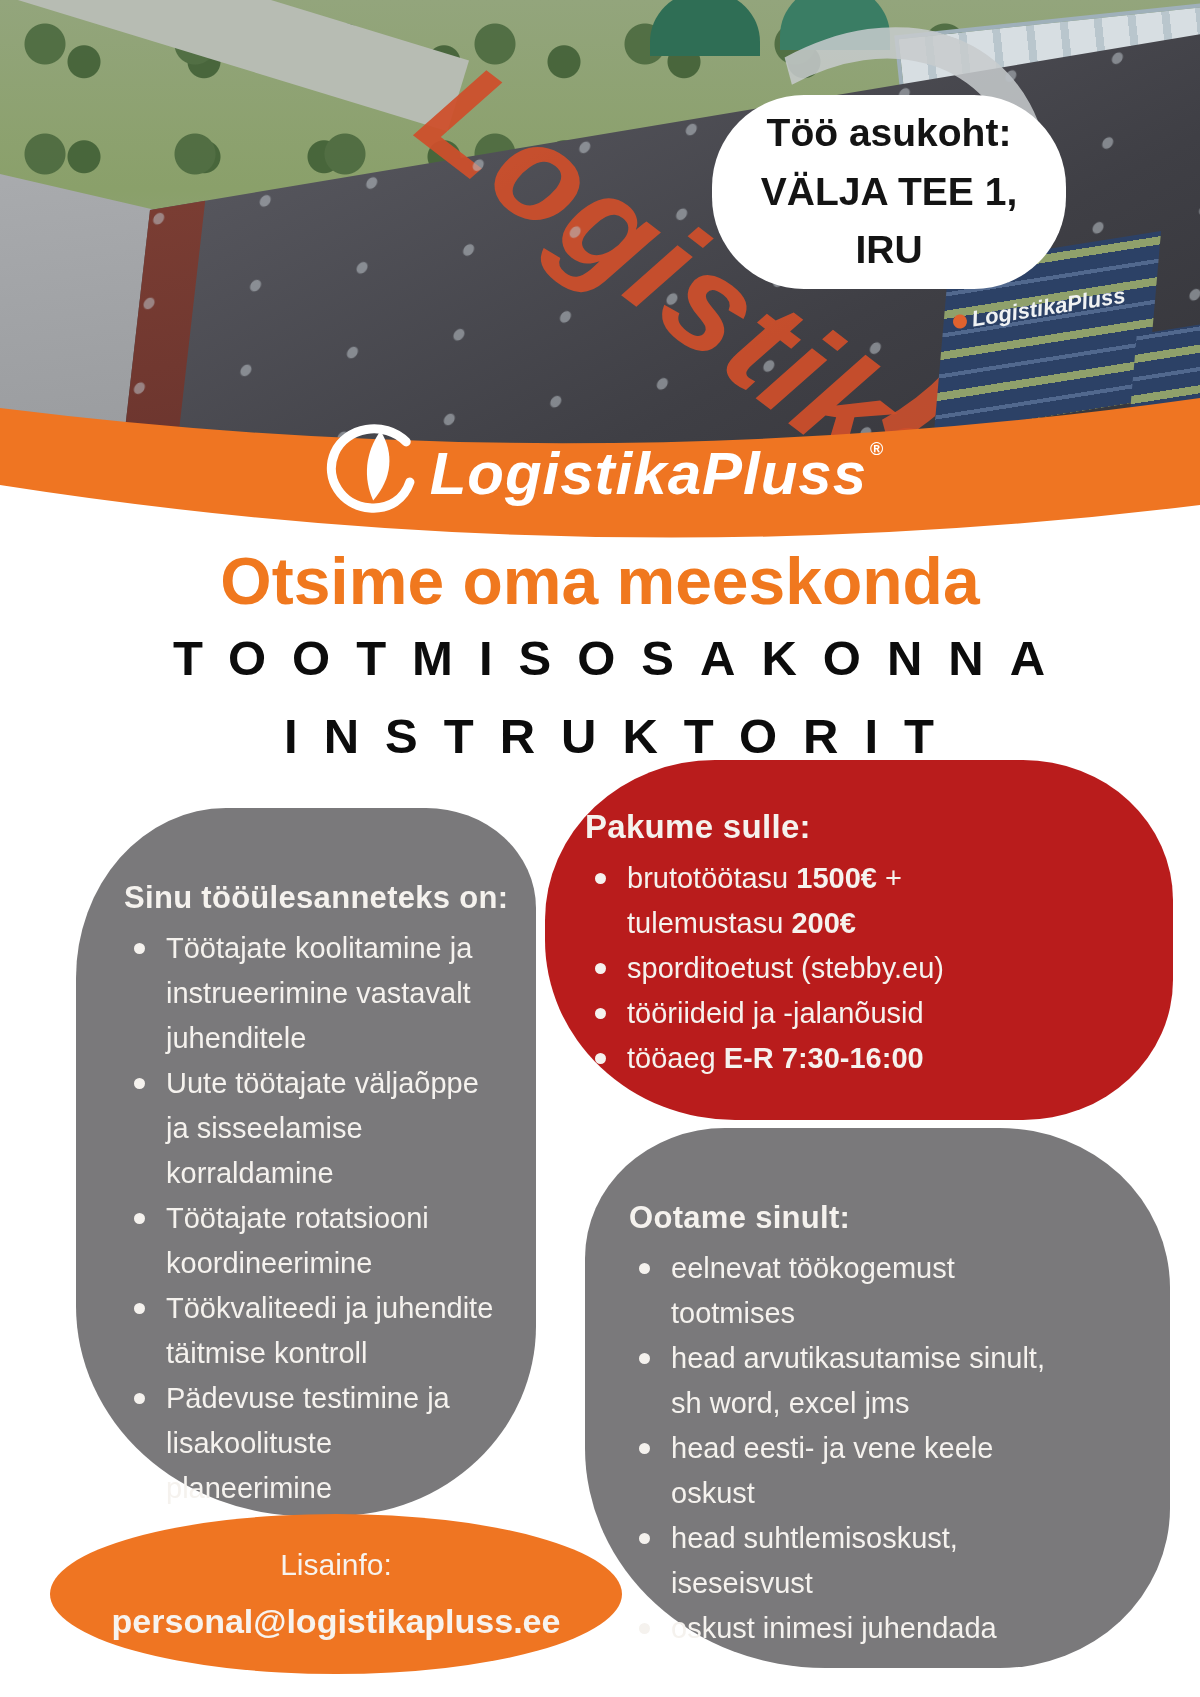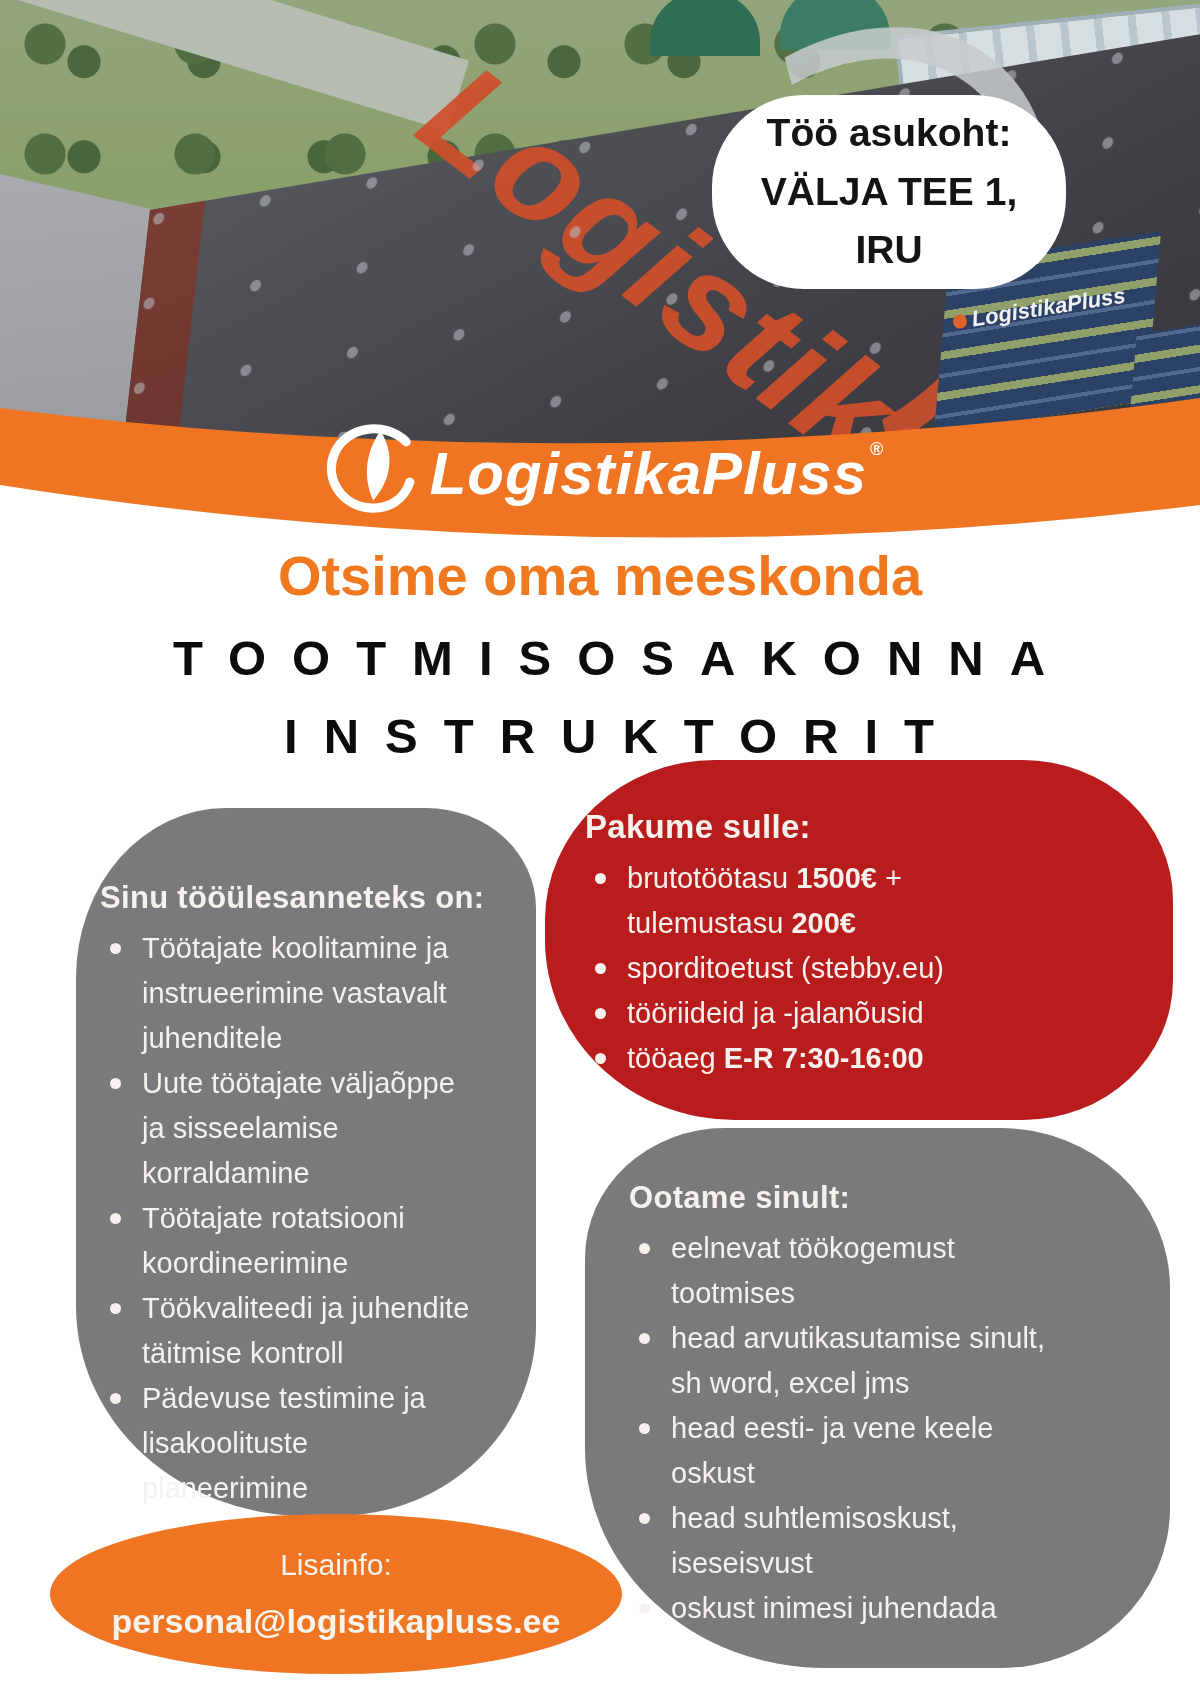--- a/index.html
+++ b/index.html
@@ -70,43 +70,43 @@
   
   .band { position:absolute; left:0; top:380px; width:1200px; height:180px; z-index:3; }
   .brand { position:absolute; left:0; right:0; top:418px; z-index:4;
     display:flex; justify-content:center; align-items:center; color:#ffffff; }
   .brand-text { font-style:italic; font-weight:700; font-size:60px; letter-spacing:1px; }
   .brand-reg { font-size:18px; vertical-align:top; position:relative; top:-24px; left:3px;
     font-style:normal; font-weight:700; }
 
   
   .intro-heading { position:absolute; left:0; right:0; top:543px; text-align:center;
-    color:#f0781e; font-weight:700; font-size:56px; z-index:2; }
+    color:#f0781e; font-weight:700; font-size:66px; z-index:2; }
   .job-heading { position:absolute; left:0; right:0; text-align:center; color:#0c0c0c;
     font-weight:700; font-size:49px; letter-spacing:26px; padding-left:44px; }
   .job-heading.l1 { top:630px; } .job-heading.l2 { top:708px; }
 
   
   .blob { position:absolute; color:#f5f2ee; }
   .blob-title { font-weight:700; font-size:31px; letter-spacing:.3px; margin-bottom:10px; }
   .blob ul { list-style:none; }
   .blob li { position:relative; padding-left:42px; font-size:29px; line-height:45px;
     white-space:pre-line; }
   .blob li::before { content:""; position:absolute; left:10px; top:17px; width:11px;
     height:11px; border-radius:50%; background:#f5f2ee; }
   .blob-tasks { left:76px; top:808px; width:460px; height:708px; background:#7a797b;
     border-radius:150px 110px 200px 230px / 170px 100px 190px 210px;
-    padding:72px 8px 0 24px; }
+    padding:72px 8px 0 48px; }
   .blob-offer { left:545px; top:760px; width:628px; height:360px; background:#b91c1c;
     border-radius:170px 150px 150px 190px / 160px 140px 140px 180px;
     padding:48px 20px 0 40px; z-index:1; }
   .blob-offer .blob-title { font-size:33px; }
   .blob-expect { left:585px; top:1128px; width:585px; height:540px; background:#7a797b;
     border-radius:140px 170px 170px 240px / 130px 160px 160px 220px;
-    padding:52px 14px 0 44px; }
+    padding:72px 14px 0 44px; }
   .blob li b { font-weight:700; }
 
   
   .contact-pill { position:absolute; left:50px; top:1514px; width:572px; height:160px;
     background:#ef7522; border-radius:50%; z-index:6; color:#f7f3ee;
     display:flex; flex-direction:column; justify-content:center; align-items:center; gap:20px; }
   .contact-label { font-size:30px; font-weight:400; }
   .contact-email { font-size:34px; font-weight:700; }
 </style>
 </head>

